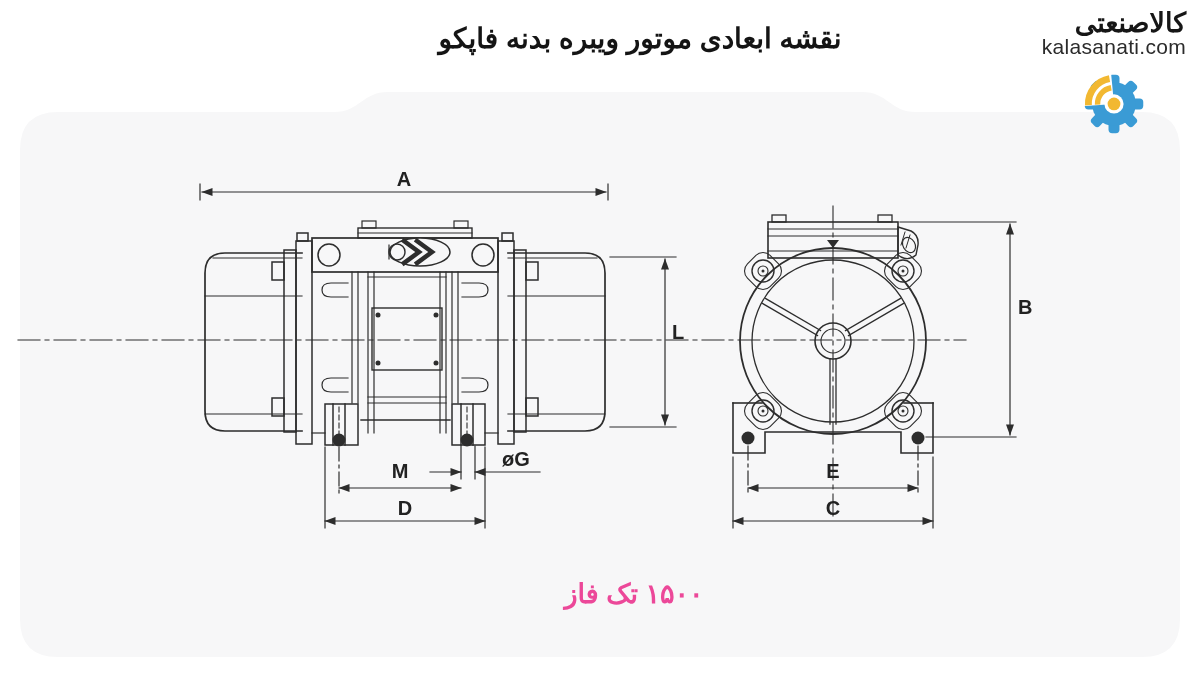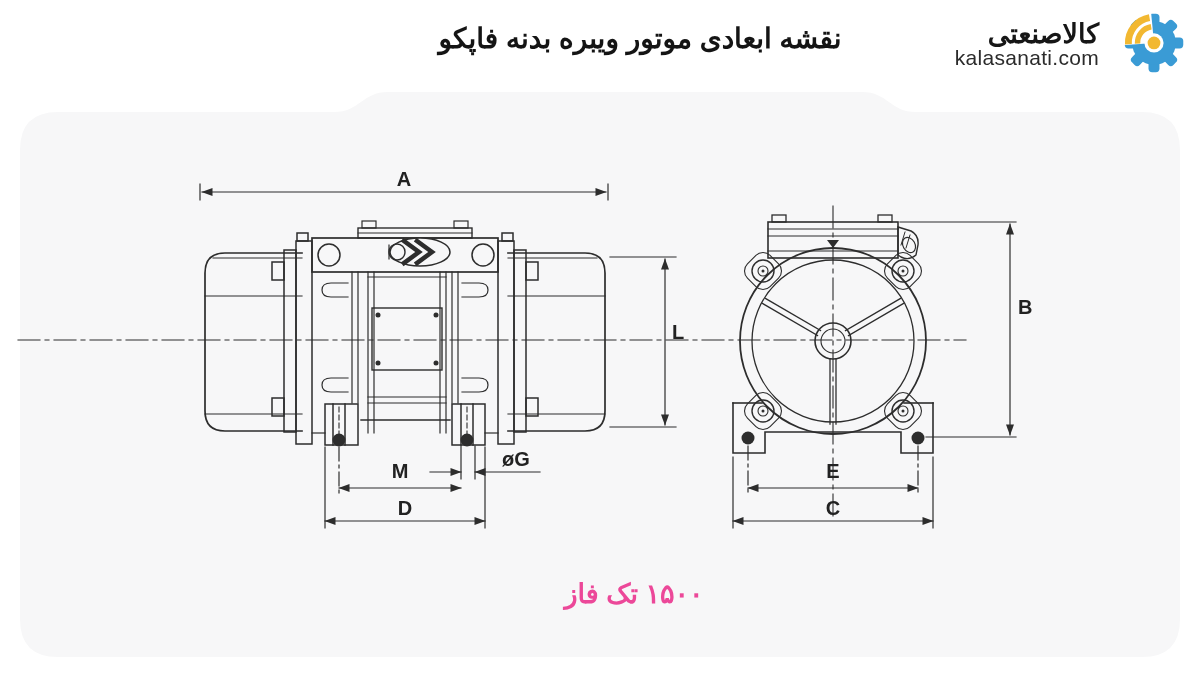--- a/index.html
+++ b/index.html
@@ -8,21 +8,21 @@
     background:#ffffff;
     font-family:"Liberation Sans", sans-serif;
   }
   .page-title{
     position:absolute;top:22px;left:0;width:100%;
     text-align:center;direction:rtl;
     font-size:28px;font-weight:bold;color:#141414;letter-spacing:0;padding-left:40px;
   }
   .logo{
     position:absolute;top:8px;right:14px;
-    display:flex;align-items:center;gap:23px;
+    display:flex;flex-direction:column;align-items:center;gap:14px;
   }
   .logo-text{
     display:flex;flex-direction:column;align-items:flex-end;justify-content:center;
   }
   .brand-name{
     font-size:27px;font-weight:bold;color:#161616;direction:rtl;line-height:30px;
   }
   .brand-domain{
     font-size:21px;color:#2b2b2b;letter-spacing:.3px;line-height:17px;
   }

